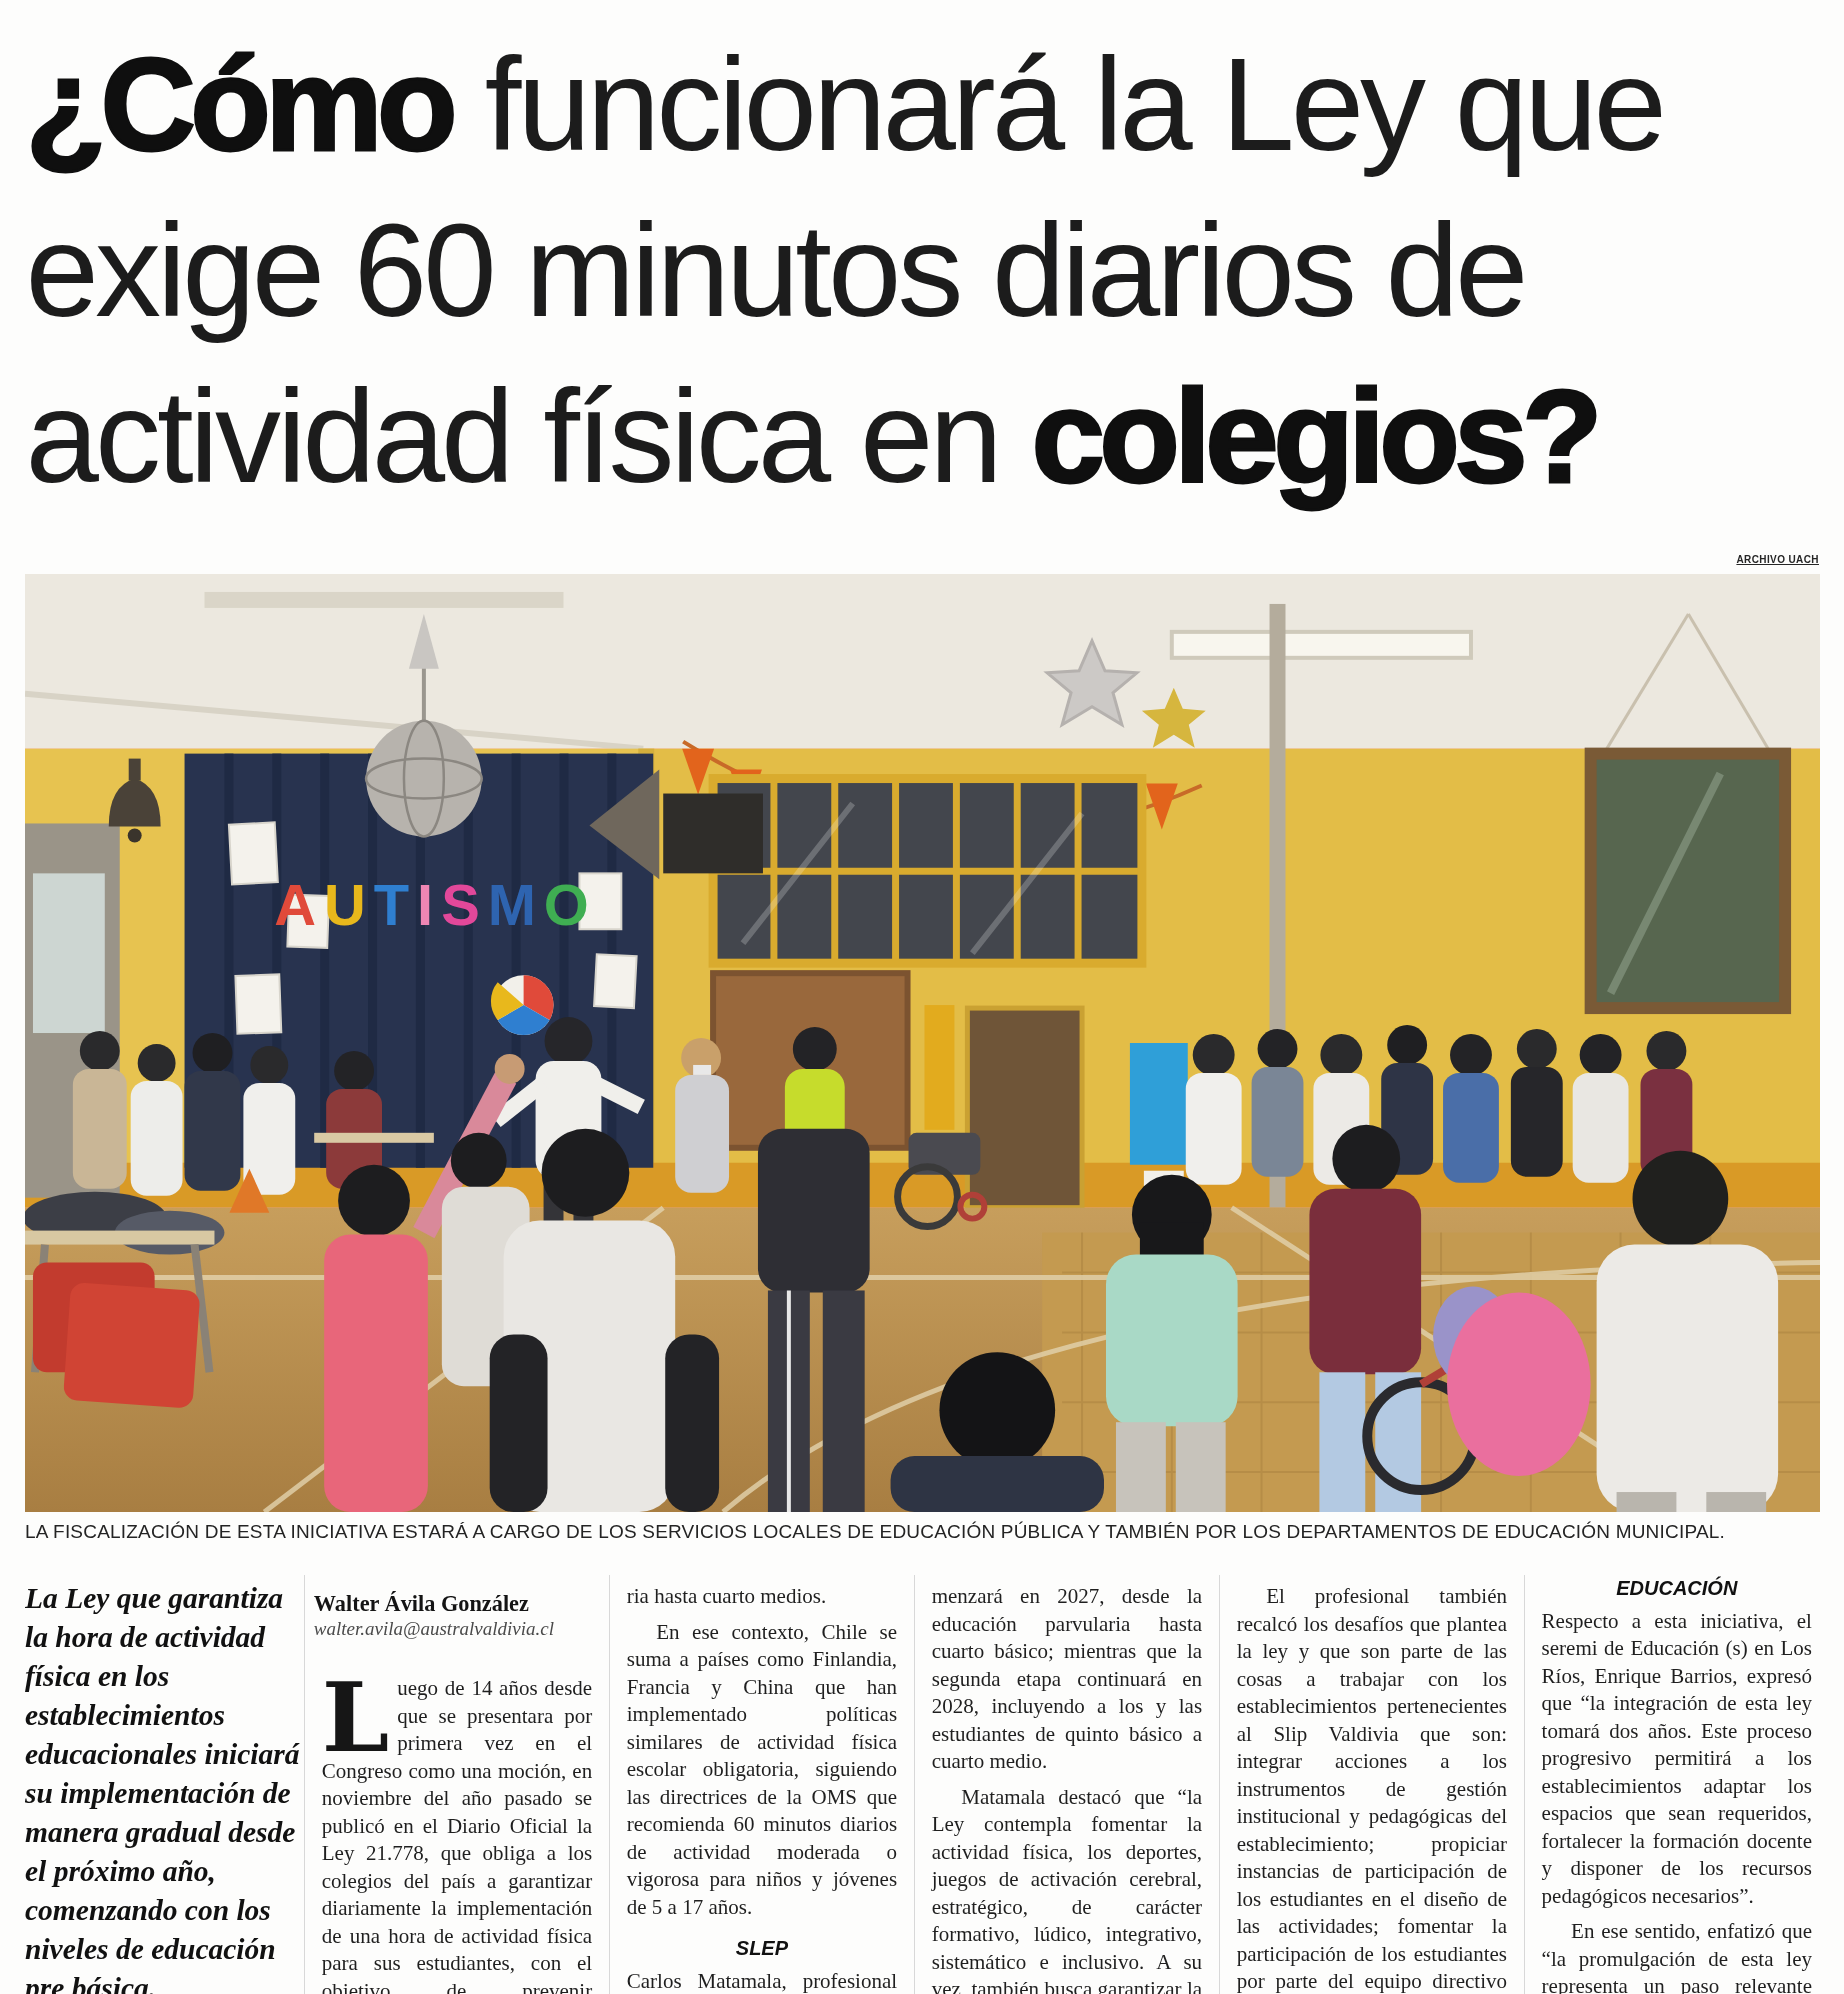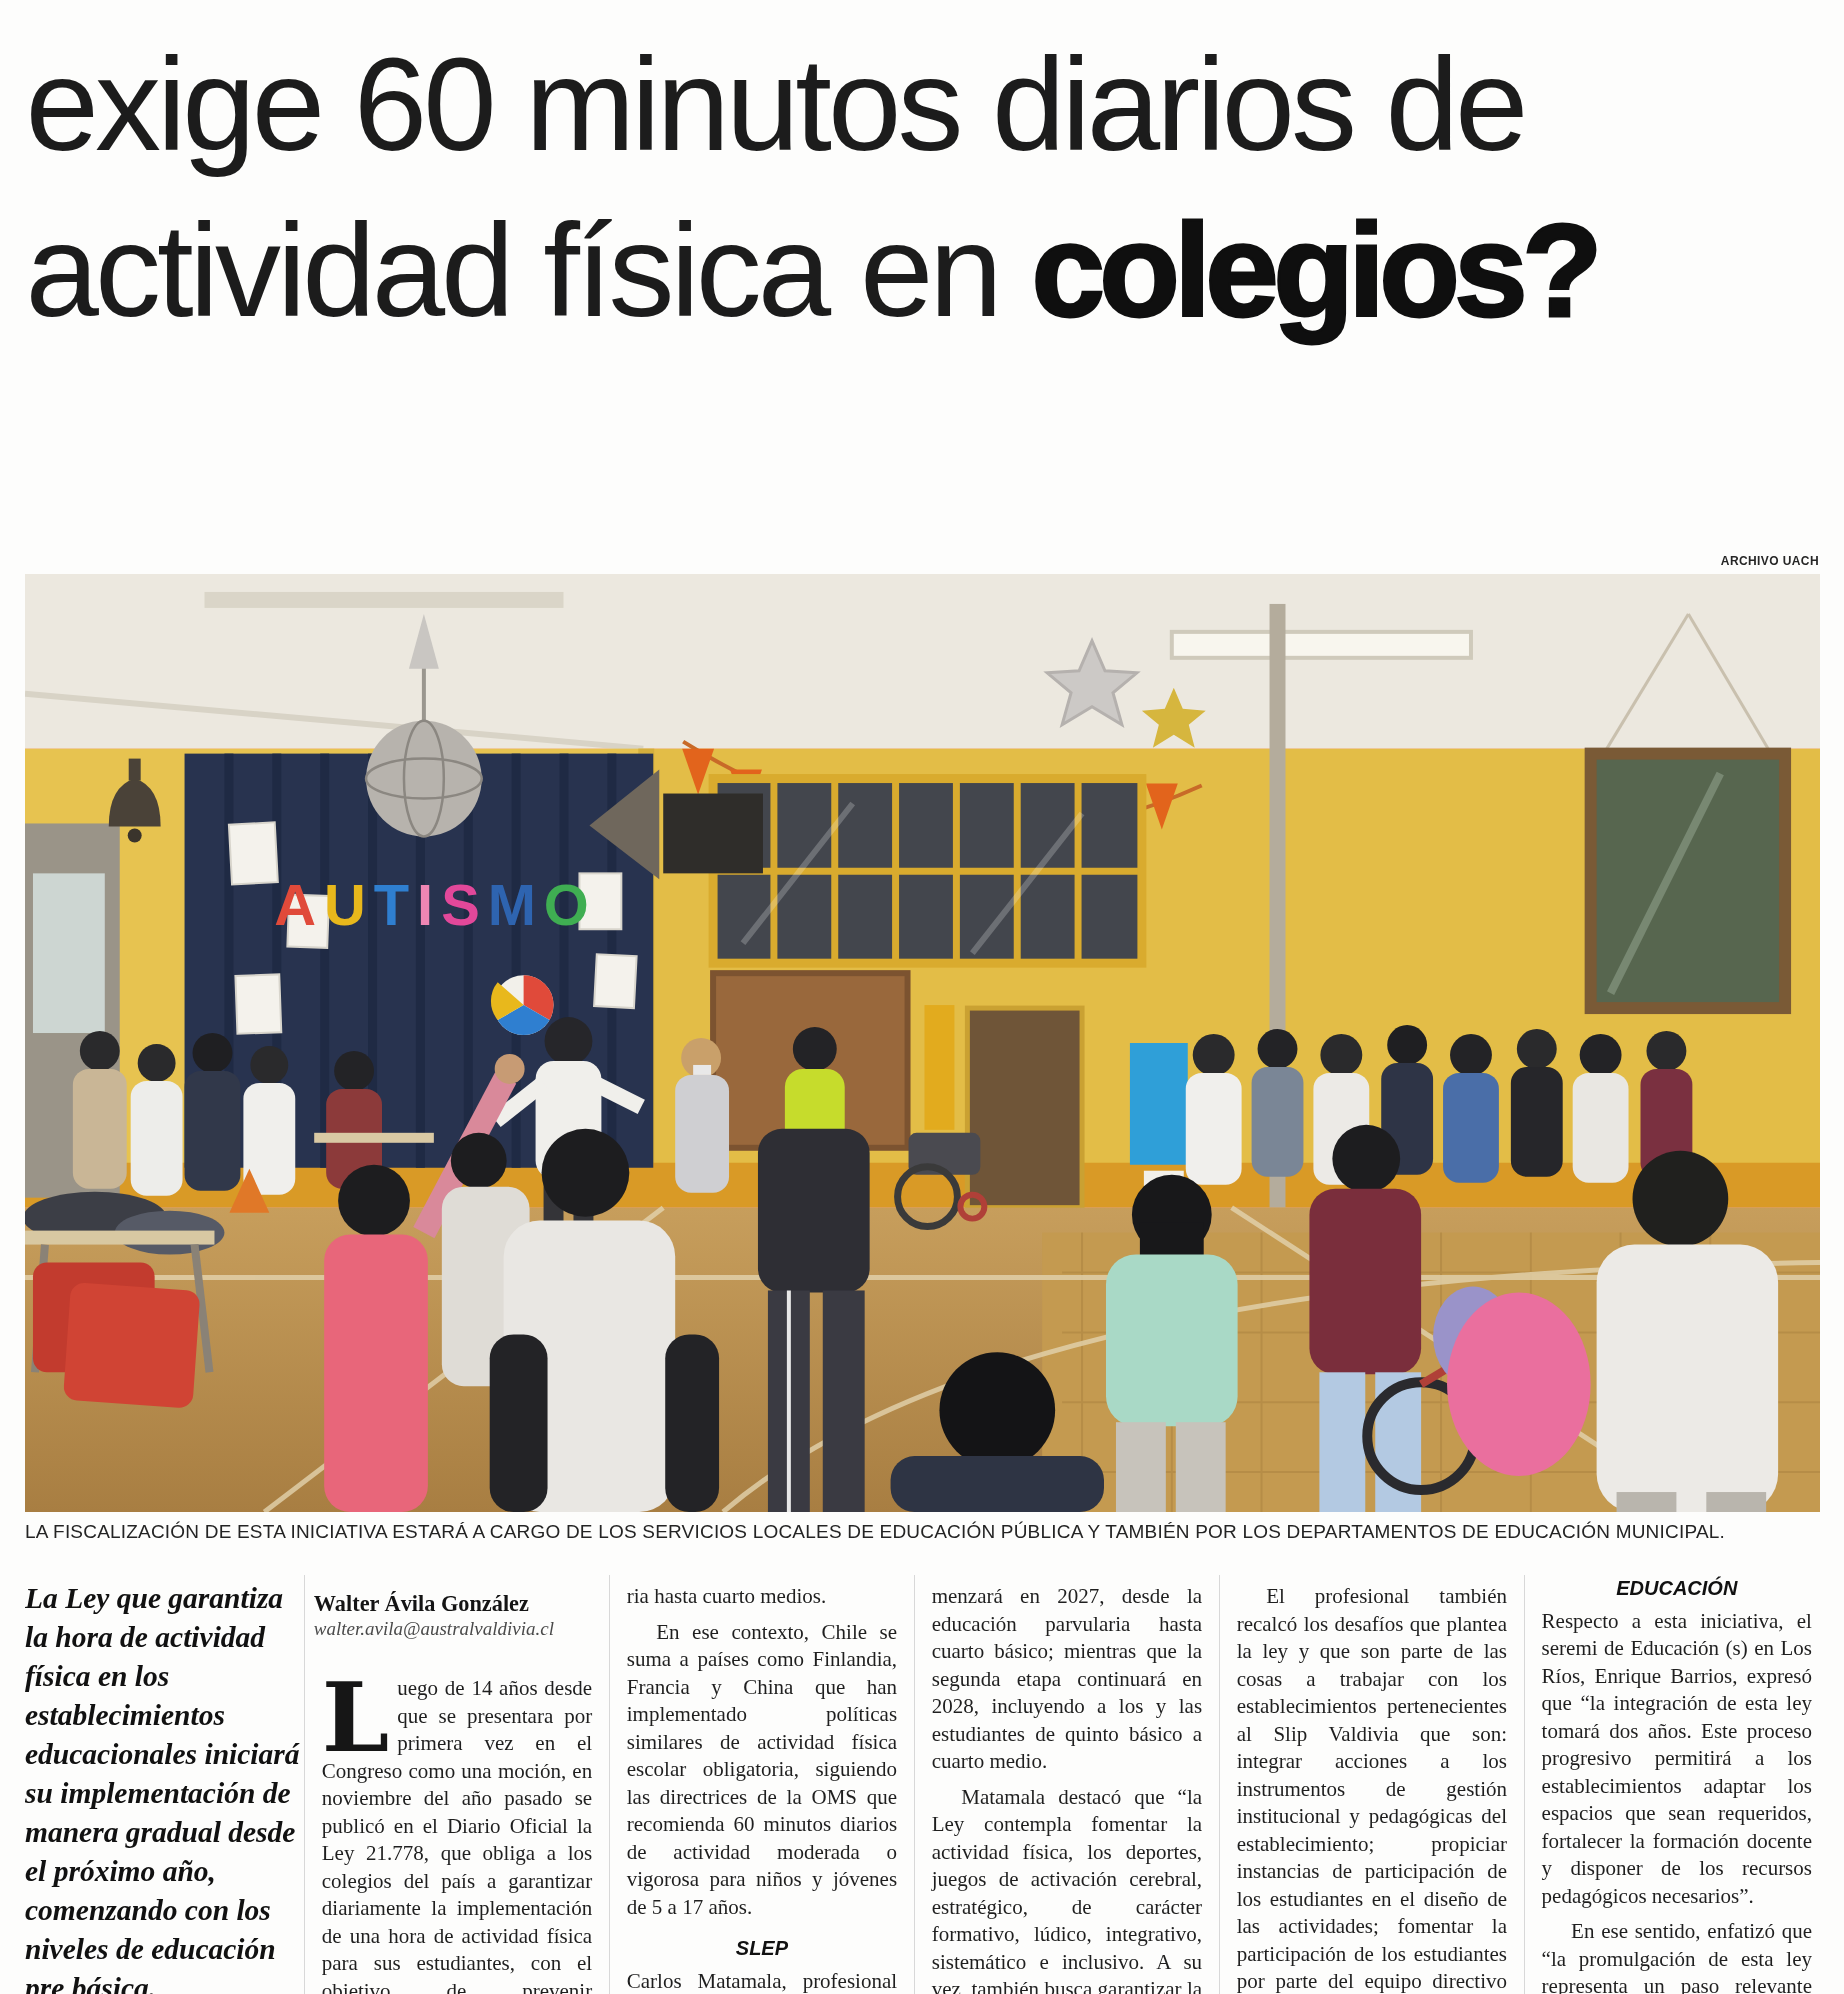--- a/index.html
+++ b/index.html
@@ -7,21 +7,21 @@
   .page{position:relative;width:1845px;height:2252px;background:#fdfdfc;font-family:"Liberation Serif",serif;color:#1e1e1e;}
 
   
   .headline{padding:22.3px 25.5px 0 25.5px;}
   .hl-line{font-family:"Liberation Sans",sans-serif;font-weight:400;font-size:132px;line-height:166px;
            letter-spacing:-4px;color:#1c1c1c;white-space:nowrap;}
   .hl-bold{font-weight:700;color:#0f0f0f;letter-spacing:-5.6px;-webkit-text-stroke:2.8px #0f0f0f;}
 
   
   .credit{position:absolute;top:554px;right:26px;font-family:"Liberation Sans",sans-serif;
-          font-weight:700;font-size:12px;letter-spacing:0.4px;color:#262626;}
+          font-weight:700;font-size:10px;letter-spacing:0.4px;color:#262626;text-decoration:underline;}
   .photo-frame{position:absolute;top:574px;left:25px;width:1795px;height:938px;background:#fca5a5;overflow:hidden;}
   .photo-frame svg{display:block;width:100%;height:100%;}
   .caption{position:absolute;top:1522px;left:25px;width:1795px;font-family:"Liberation Sans",sans-serif;
            font-weight:400;font-size:19px;line-height:19px;letter-spacing:0.2px;color:#242424;}
 
   
   .text-section{position:absolute;top:1575px;left:25px;width:1795px;bottom:0;display:flex;overflow:hidden;}
   .lede{flex:0 0 279px;font-style:italic;font-weight:700;font-size:29.5px;line-height:39px;color:#111;padding-top:4px;}
   .col{flex:1 1 0;font-size:21px;line-height:27.5px;text-align:justify;color:#1f1f1f;padding:0 8.8px;}
   .col.bordered{border-left:0.4px solid #d8d8d8;}
@@ -36,20 +36,21 @@
   .subhead{font-family:"Liberation Sans",sans-serif;font-weight:700;font-size:20px;line-height:23px;
            margin:16px 0 8px 0;color:#111;text-align:center;font-style:italic;}
   .subhead.first{margin-top:1.6px;}
 </style>
 </head>
 <body>
 
 <div class="page">
 
   <div class="headline">
+    <div class="hl-line"><span class="hl-bold">¿Cómo</span><span> funcionará la Ley que</span></div>
     <div class="hl-line"><span>exige 60 minutos diarios de</span></div>
     <div class="hl-line"><span>actividad física en </span><span class="hl-bold">colegios?</span></div>
   </div>
 
   <div class="credit">ARCHIVO UACH</div>
 
   <div class="photo-frame">
     <svg viewBox="0 0 1800 940" preserveAspectRatio="none">
       <defs>
         <linearGradient id="floorGrad" x1="0" y1="0" x2="0" y2="1">

